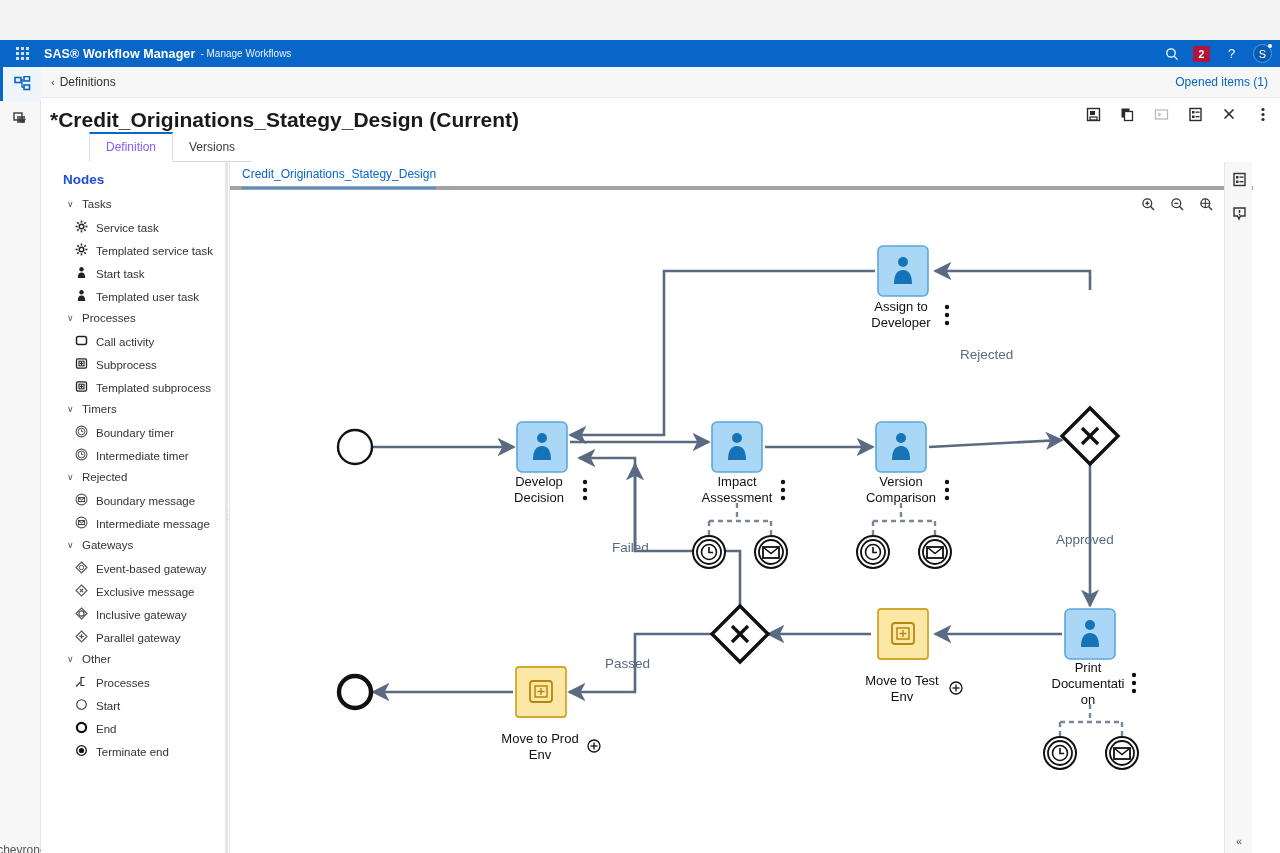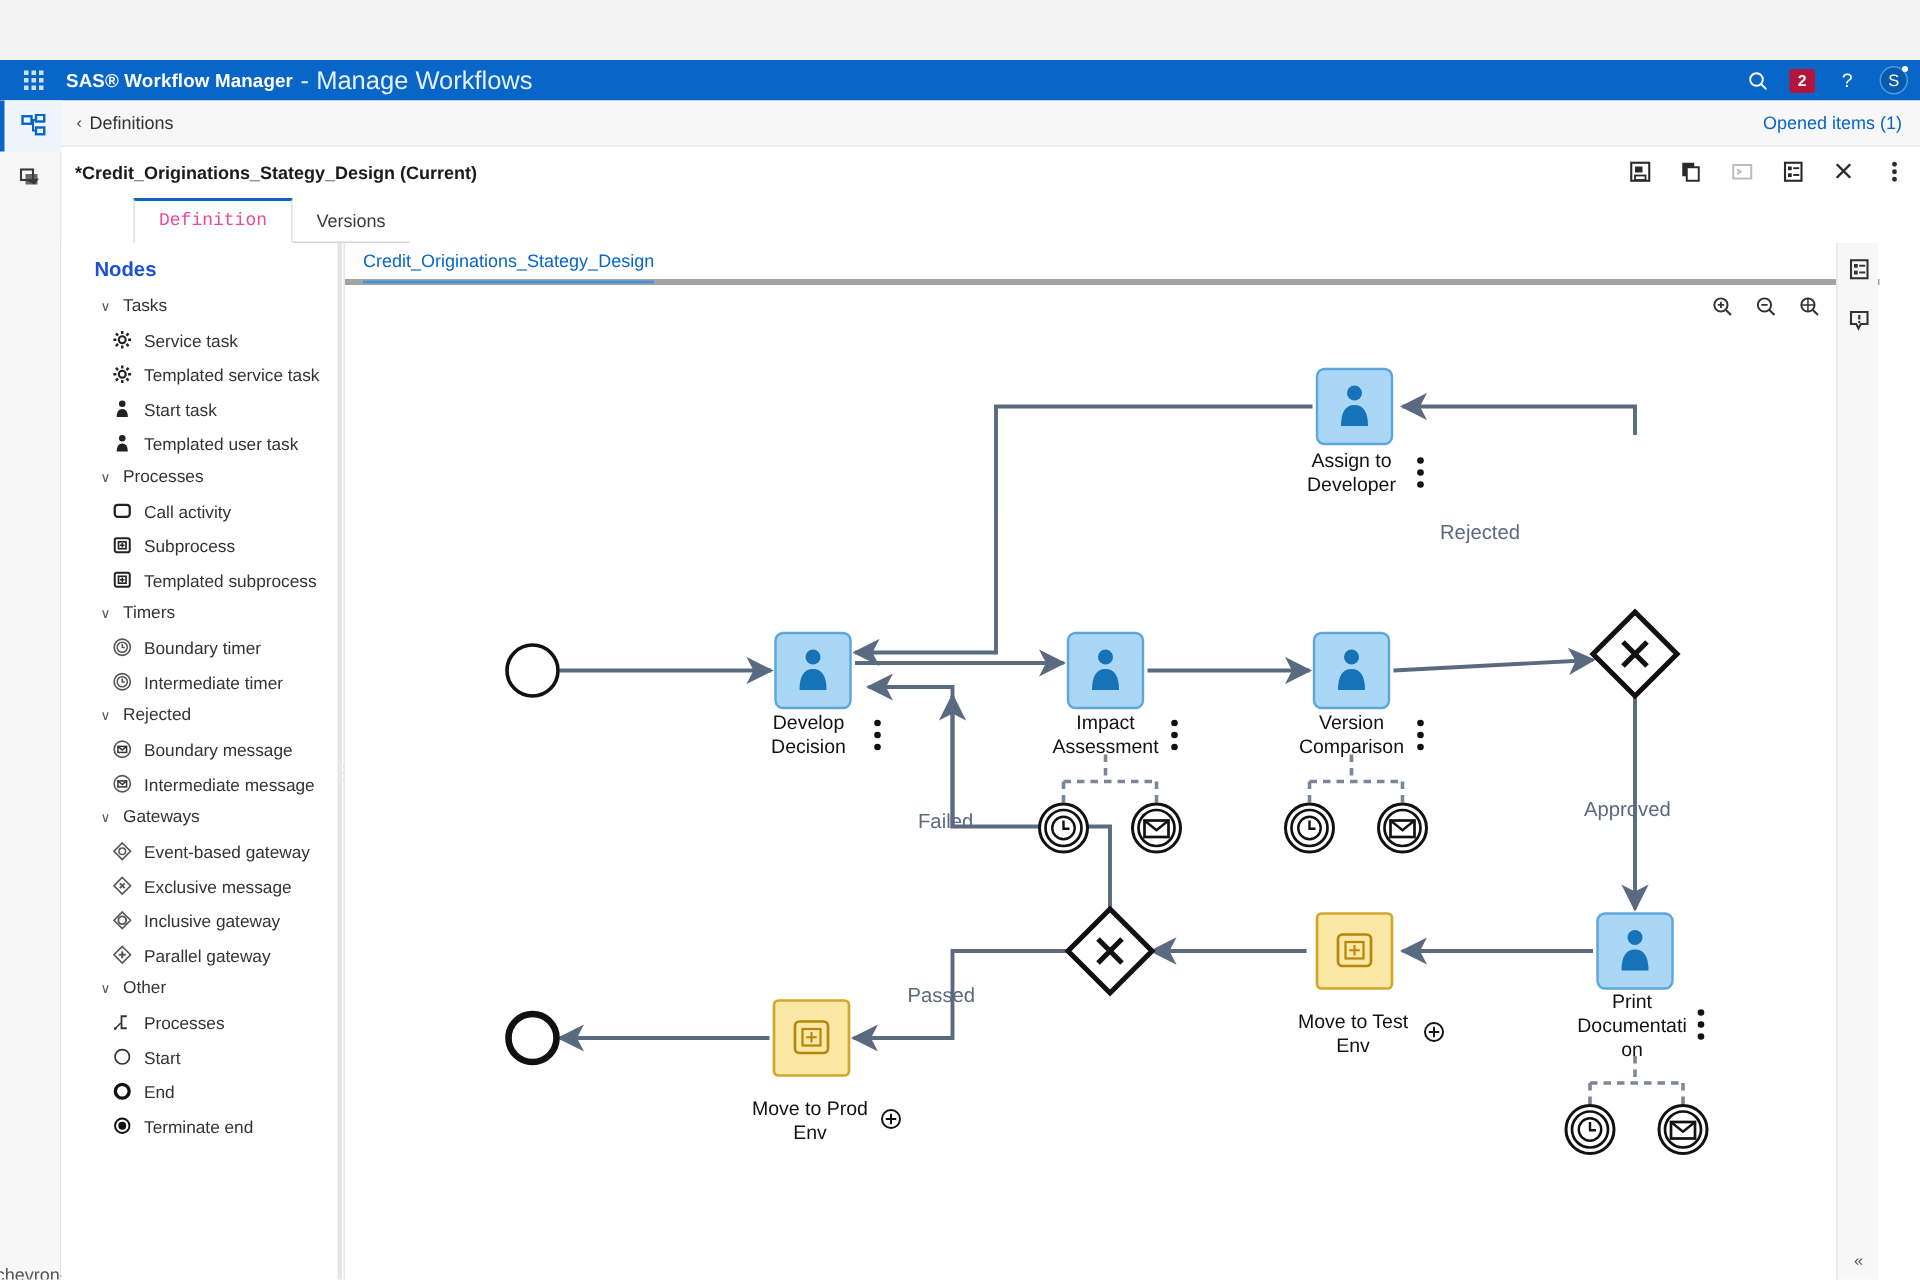--- a/index.html
+++ b/index.html
@@ -12,21 +12,21 @@
 
   
   .topbar {
     position: absolute; top: 0; left: 0; width: 1280px; height: 27px;
     background: #0766c7; display: flex; align-items: center;
   }
   .waffle { width: 44px; height: 27px; display: flex; align-items: center; justify-content: center; cursor: pointer; }
   .waffle-grid { display: grid; grid-template-columns: repeat(3, 3px); grid-gap: 2px; }
   .waffle-grid i { width: 3px; height: 3px; background: #cfe2f7; display: block; }
   .app-title { color: #ffffff; font-size: 12.5px; font-weight: bold; letter-spacing: .1px; }
-  .app-sub { color: #e8f1fb; font-size: 17px; font-weight: normal; margin-left: 5px; }
+  .app-sub { color: #e8f1fb; font-size: 10px; font-weight: normal; margin-left: 5px; }
   .topbar-right { position: absolute; right: 8px; top: 0; height: 27px; display: flex; align-items: center; gap: 13px; }
   .tb-icon { color: #ffffff; font-size: 13px; cursor: pointer; display: flex; align-items: center; justify-content: center; width: 17px; height: 17px; }
   .badge-count {
     background: #b3143c; color: #fff; font-size: 10.5px; font-weight: bold;
     min-width: 17px; height: 16px; border-radius: 2px;
     display: flex; align-items: center; justify-content: center; cursor: pointer;
   }
   .avatar {
     width: 19px; height: 19px; border-radius: 50%; background: #0a5aad;
     border: 1px solid #4f9ae0; color: #ffffff; font-size: 11px;
@@ -48,29 +48,29 @@
   .crumbbar {
     position: absolute; top: 27px; left: 41px; width: 1239px; height: 31px;
     background: #f7f7f7; border-bottom: 1px solid #e8e8e8; display: flex; align-items: center;
   }
   .crumb { margin-left: 10px; font-size: 12px; color: #333; cursor: pointer; display: flex; align-items: center; gap: 5px; }
   .crumb .chev { font-size: 11px; color: #444; }
   .opened-items { position: absolute; right: 12px; font-size: 12px; color: #0766c7; cursor: pointer; }
 
   
   .dochdr { position: absolute; top: 58px; left: 41px; width: 1239px; height: 64px; background: #ffffff; }
-  .doc-title { position: absolute; left: 9px; top: 10px; font-size: 12px; font-weight: bold; color: #1a1a1a; }
+  .doc-title { position: absolute; left: 9px; top: 10px; font-size: 21px; font-weight: bold; color: #1a1a1a; }
   .doc-tools { position: absolute; right: 8px; top: 7px; display: flex; align-items: center; gap: 16px; }
   .doc-tool { width: 18px; height: 18px; display: flex; align-items: center; justify-content: center; cursor: pointer; color: #2a2a2a; }
   .doc-tool.disabled { color: #b9b9b9; cursor: default; }
 
   .tabs { position: absolute; left: 48px; bottom: 0; display: flex; align-items: flex-end; }
   .tab { padding: 6px 16px 7px 16px; font-size: 12px; color: #3a3a3a; cursor: pointer; border-bottom: 1px solid #d7d7d7; }
-  .tab.active { color: #ec4899; border-top: 2px solid #0766c7; border-left: 1px solid #e0e0e0; border-right: 1px solid #e0e0e0;
-                border-bottom: 1px solid #ffffff; background: #ffffff; font-family: Liberation Mono, monospace; }
+  .tab.active { color: #8b5cf6; border-top: 2px solid #0766c7; border-left: 1px solid #e0e0e0; border-right: 1px solid #e0e0e0;
+                border-bottom: 1px solid #ffffff; background: #ffffff; }
 
   
   .body-area { position: absolute; top: 122px; left: 41px; width: 1239px; height: 709px; background: #ffffff; }
 
   
   .palette { position: absolute; left: 0; top: 0; width: 185px; height: 695px; background: #fff; overflow: hidden; }
   .palette-title { font-size: 13.5px; font-weight: bold; color: #1d4ed8; padding: 10px 0 6px 22px; }
   .grp-hdr { display: flex; align-items: center; gap: 7px; padding: 5px 0 5px 26px; font-size: 11.5px; color: #333; cursor: pointer; }
   .grp-hdr .caret { font-size: 9px; color: #555; width: 8px; }
   .pal-item { display: flex; align-items: flex-end; gap: 8px; padding: 4.5px 0 4.5px 33px; font-size: 11.5px; color: #333; cursor: pointer; }

